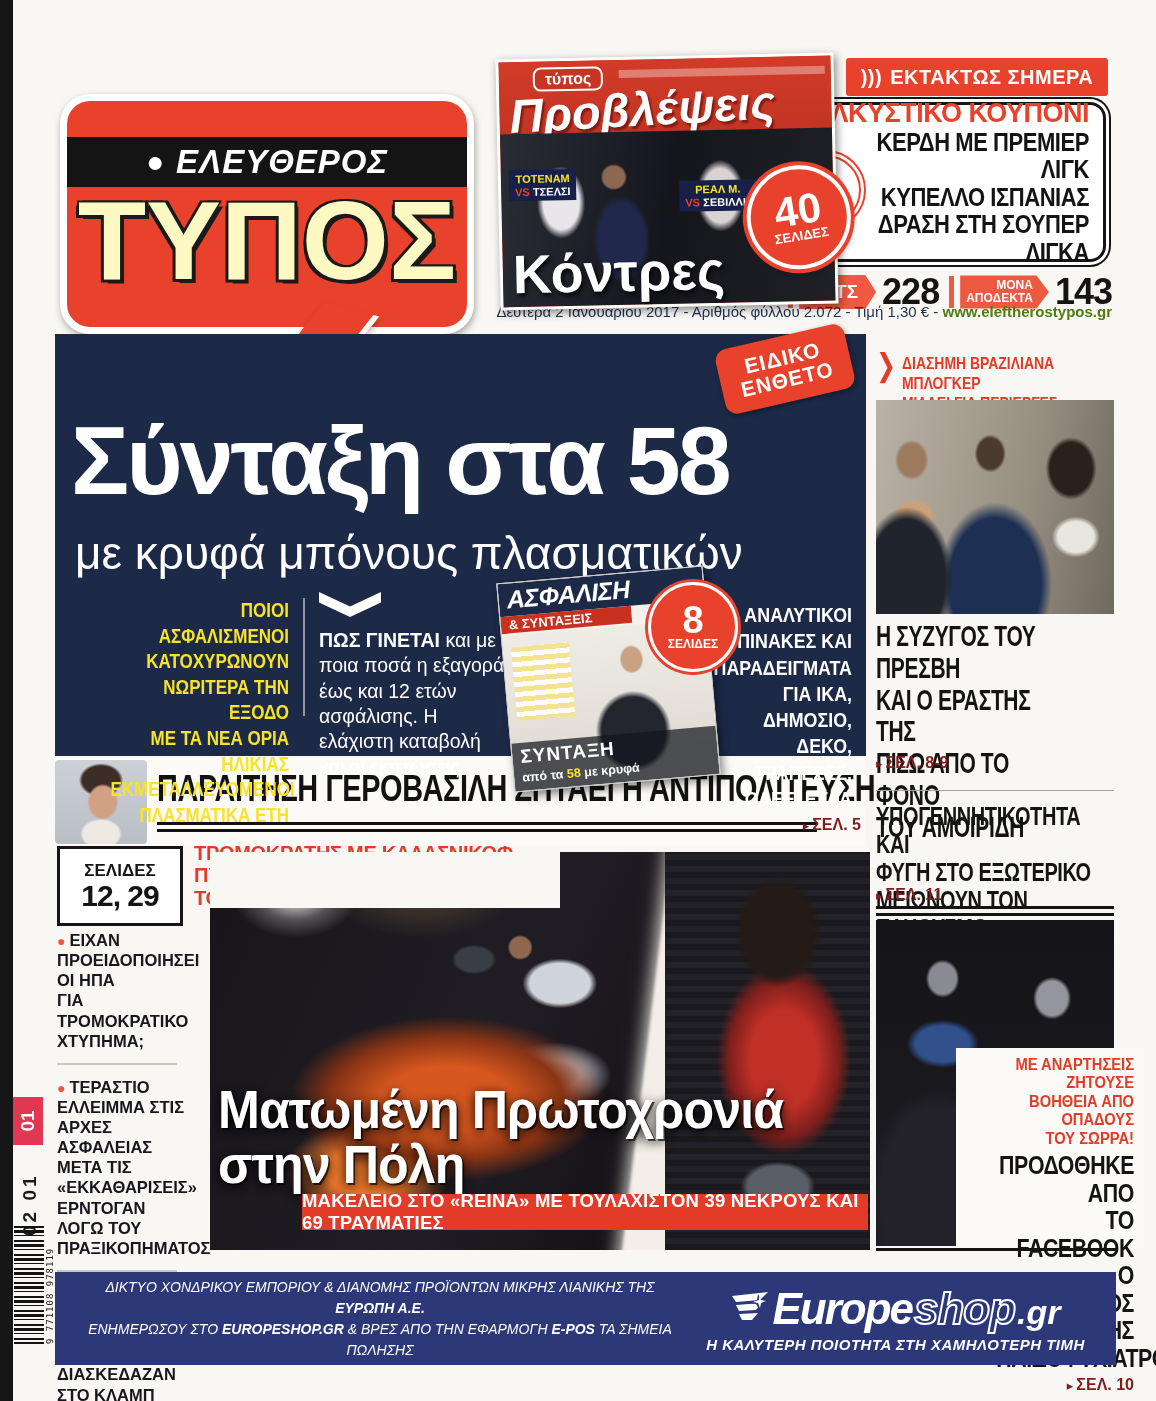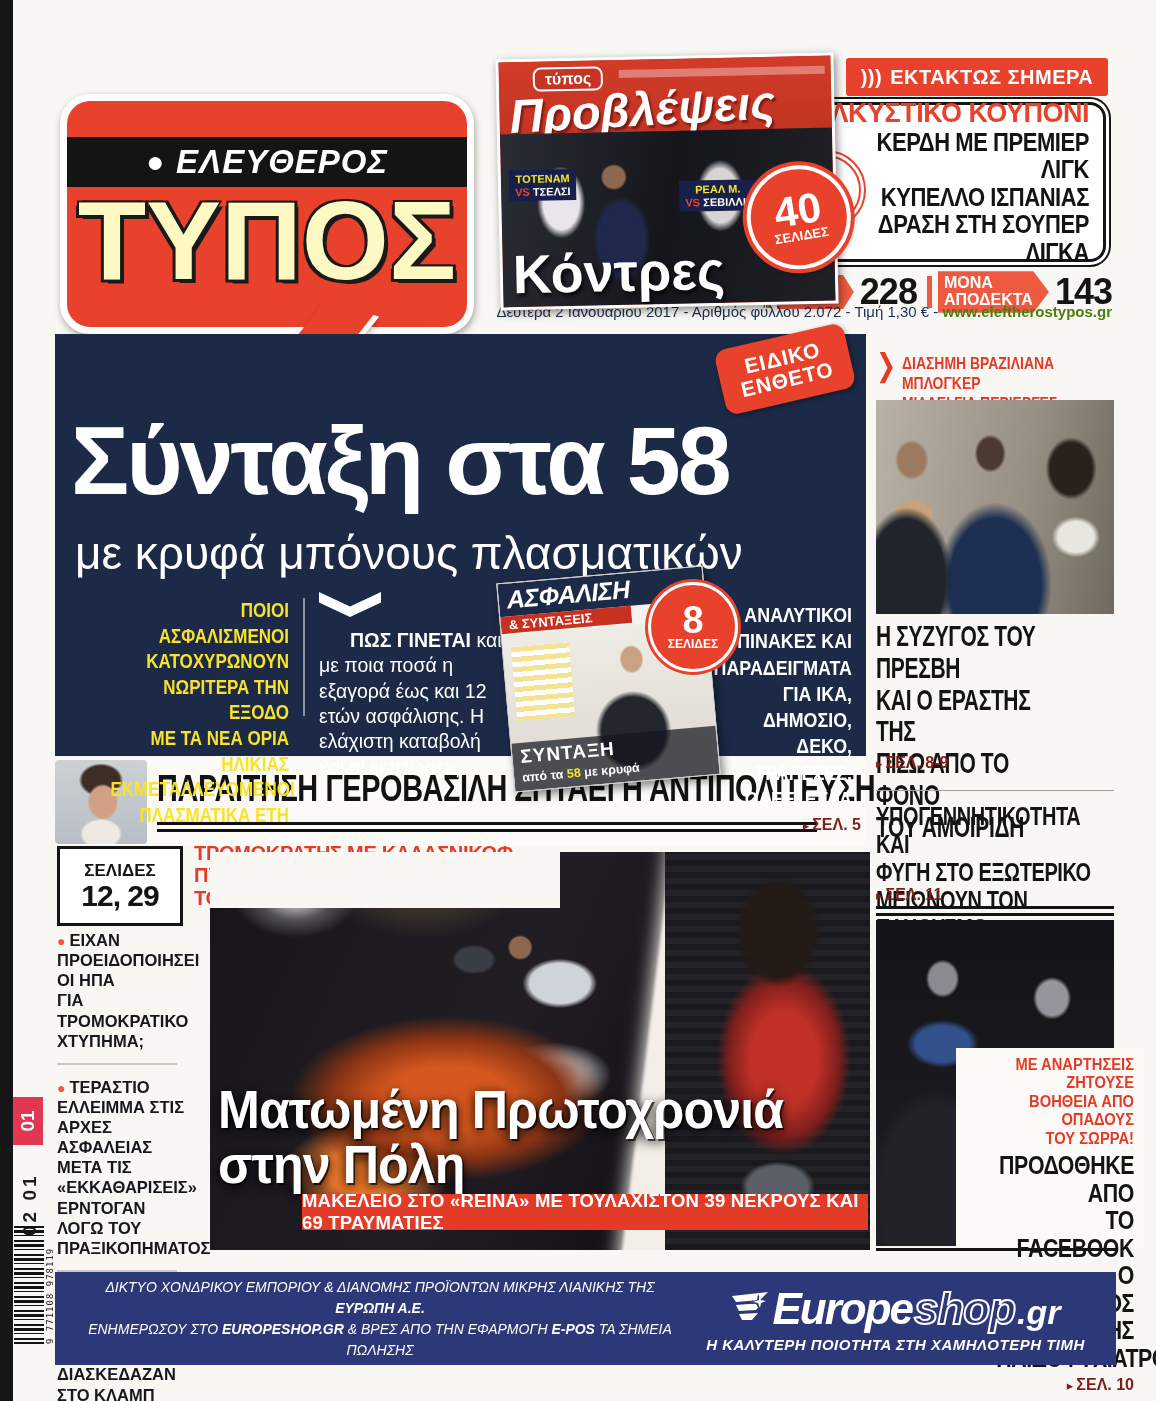--- a/index.html
+++ b/index.html
@@ -84,21 +84,21 @@
   .coupon-title{color:#e9422c;font-weight:800;font-size:27px;letter-spacing:-.5px;}
   .coupon-lines{color:#141414;font-weight:800;font-size:25px;line-height:1.1;text-align:right;
                 transform:scaleX(.88);transform-origin:right center;letter-spacing:-.5px;}
   .stats{left:826px;top:270px;width:286px;height:44px;display:flex;align-items:center;
          justify-content:flex-end;gap:10px;}
   .stat{display:flex;align-items:center;gap:6px;}
   .stat-bar{width:5px;height:32px;background:#ee5a41;}
   .stat-tag{background:#ee5a41;color:#fff;font-weight:800;
             clip-path:polygon(0 0,86% 0,100% 50%,86% 100%,0 100%);}
   .stat-tag.one{font-size:19px;padding:6px 18px 6px 8px;}
-  .stat-tag.two{font-size:16px;line-height:1.05;padding:4px 16px 4px 6px;}
+  .stat-tag.two{font-size:12px;line-height:1.05;padding:4px 16px 4px 6px;text-align:right;}
   .stat-val{font-weight:800;font-size:36px;color:#141414;letter-spacing:-1px;}
 
   .dateline{left:430px;top:303px;width:682px;text-align:right;font-size:15px;color:#1e3050;
             font-weight:500;}
   .dateline b{font-weight:700;color:#4d7c0f;}
 
   
   .lead{left:55px;top:334px;width:811px;height:422px;background:#1c2947;z-index:1;}
   .lead-kicker{position:absolute;left:26px;top:20px;color:#f8e32b;font-weight:800;font-size:28px;
                line-height:1.18;letter-spacing:-.5px;}
@@ -111,21 +111,21 @@
   .lead-subhead{position:absolute;left:20px;top:192px;color:#fff;font-weight:400;font-size:46px;
                 letter-spacing:0;}
   .lead-leftpts{position:absolute;left:24px;top:264px;width:210px;text-align:right;color:#f8e32b;
                 font-weight:800;font-size:20px;line-height:1.28;transform:scaleX(.85);
                 transform-origin:right center;}
   .lead-vline{position:absolute;left:248px;top:264px;width:2px;height:118px;background:rgba(255,255,255,.5);}
   .lead-chevron{position:absolute;left:264px;top:258px;width:62px;height:25px;background:#fff;
                 clip-path:polygon(0 0,50% 58%,100% 0,100% 42%,50% 100%,0 42%);}
   .lead-how{position:absolute;left:264px;top:294px;width:192px;color:#fff;font-size:19.5px;
             line-height:1.3;}
-  .lead-how b{font-weight:800;margin-left:31px;}
+  .lead-how b{font-weight:800;}
   .lead-rightpts{position:absolute;right:14px;top:268px;width:170px;text-align:right;color:#fff;
                  font-weight:800;font-size:21px;line-height:1.25;transform:scaleX(.85);
                  transform-origin:right center;}
   
   .inset{left:505px;top:574px;width:205px;height:208px;background:#f4f2ee;border:1px solid #ccc;
          transform:rotate(-5deg);box-shadow:3px 5px 9px rgba(0,0,0,.45);z-index:7;overflow:hidden;}
   .inset-h1{background:#1c2947;color:#fff;font-weight:800;font-style:italic;font-size:25px;
             padding:2px 8px;letter-spacing:-.5px;}
   .inset-h2{background:#c8311f;color:#fff;font-weight:800;font-size:13px;padding:1px 8px;
             width:115px;}

